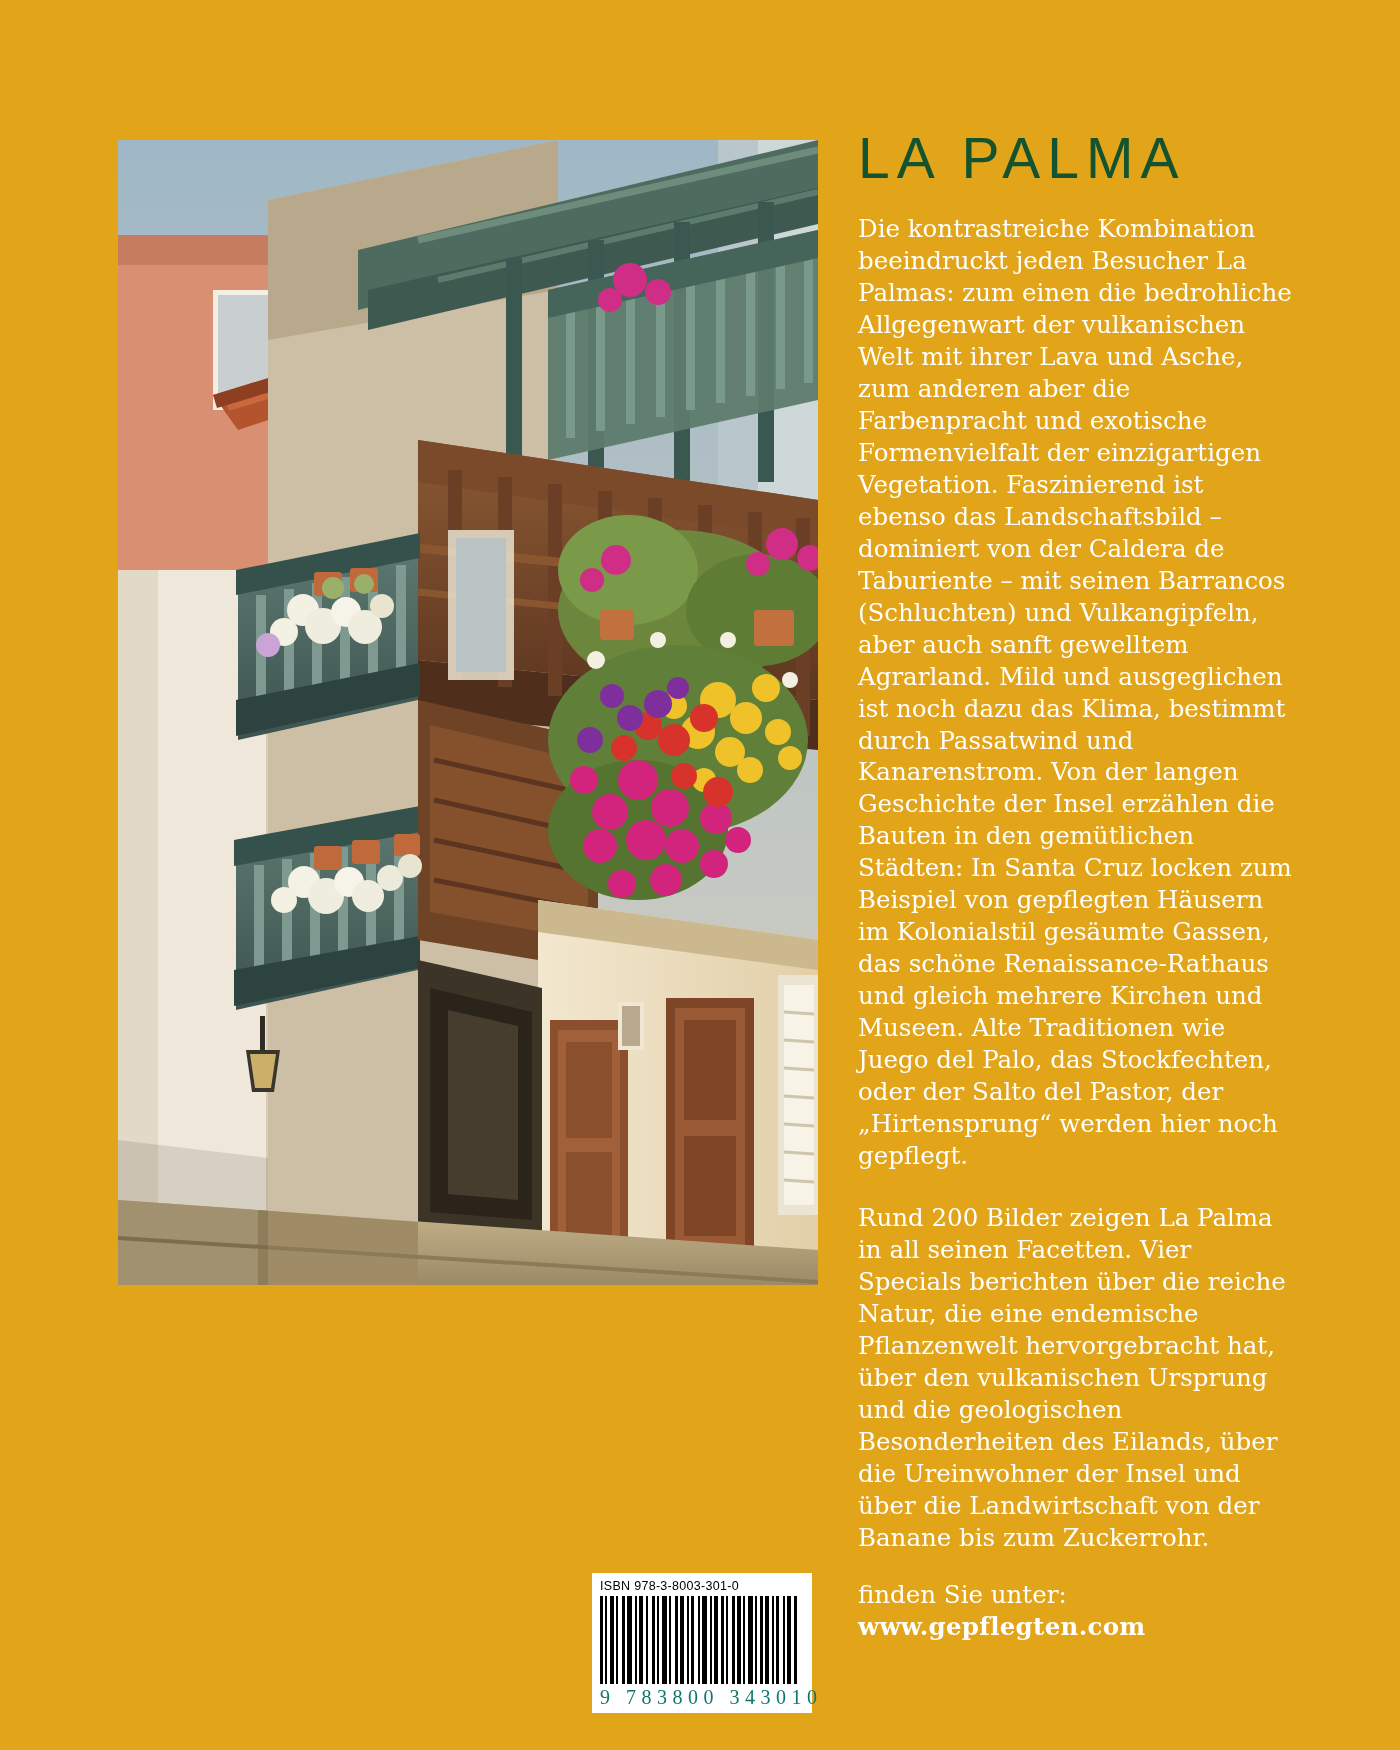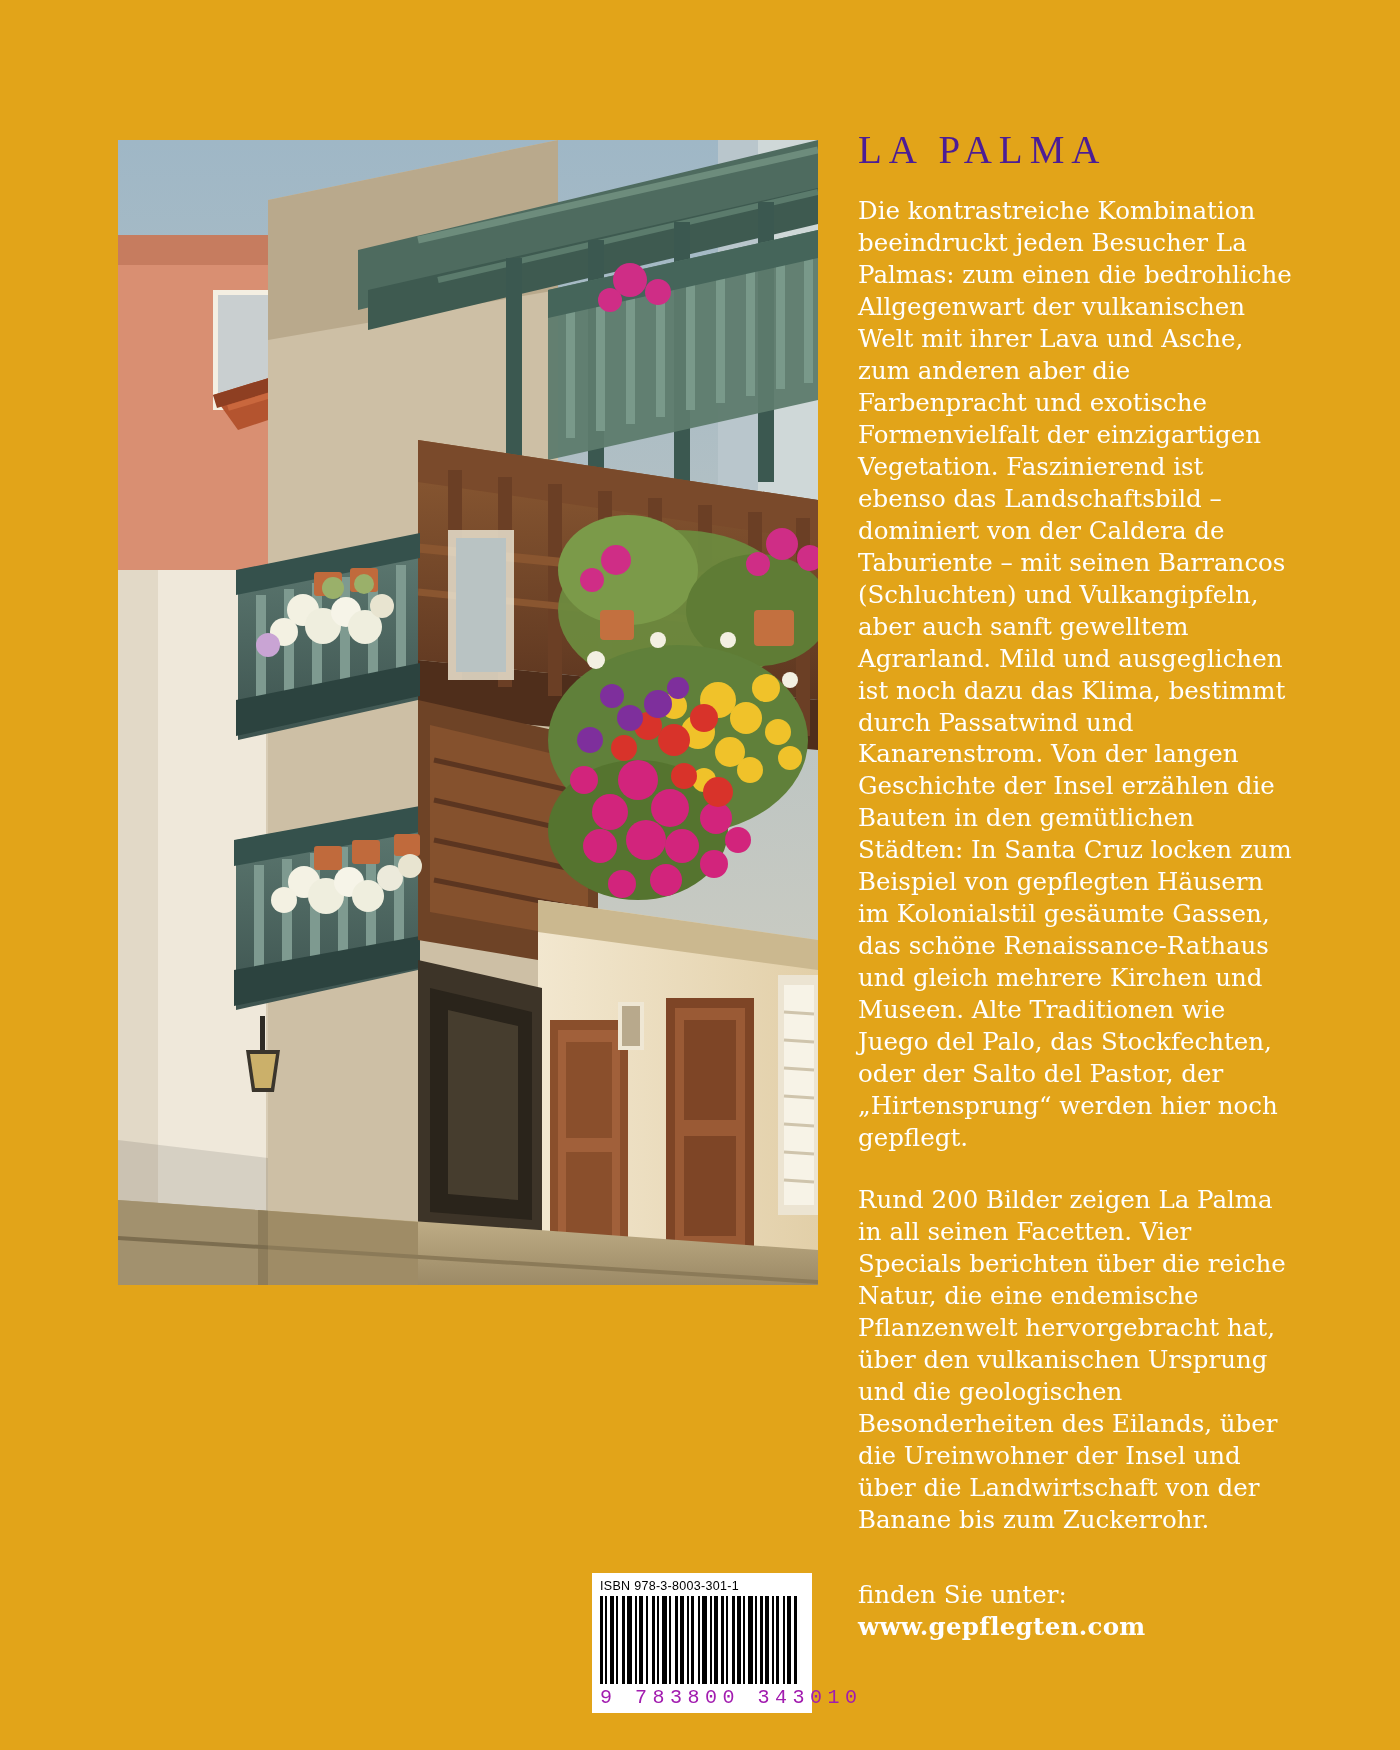--- a/index.html
+++ b/index.html
@@ -33,25 +33,25 @@
   .photo svg { display: block; }
 
   
   .right-col {
     position: absolute;
     left: 858px;
     top: 130px;
     width: 440px;
   }
   .book-title {
-    font-family: Liberation Serif, serif;
+    font-family: Liberation Sans, sans-serif;
     font-weight: 400;
-    font-size: 39px;
+    font-size: 57px;
     letter-spacing: 7px;
-    color: #4c1d95;
+    color: #14532d;
     margin: 0 0 26px 0;
     line-height: 1;
   }
   .blurb {
     font-family: "DejaVu Serif", serif;
     font-size: 24.5px;
     line-height: 1.305;
     color: #ffffff;
     margin: 0 0 30px 0;
     text-align: left;
@@ -89,24 +89,24 @@
   }
   .bars {
     flex: 1 1 auto;
     display: flex;
     align-items: stretch;
     gap: 0;
     height: 86px;
   }
   .bars span { display: block; height: 100%; }
   .ean-digits {
-    font-family: Liberation Mono, monospace;
+    font-family: Liberation Serif, serif;
     font-size: 20px;
     letter-spacing: 5.5px;
-    color: #a21caf;
+    color: #0f766e;
     text-align: center;
     margin-top: 2px;
     white-space: nowrap;
   }
 
   .promo {
     position: absolute;
     left: 858px;
     top: 14px;
     width: 480px;
@@ -417,21 +417,21 @@
 
   <div class="right-col">
     <h1 class="book-title">LA PALMA</h1>
     <p class="blurb">Die kontrastreiche Kombination beeindruckt jeden Besucher La Palmas: zum einen die bedrohliche Allgegenwart der vulkanischen Welt mit ihrer Lava und Asche, zum anderen aber die Farbenpracht und exotische Formenvielfalt der einzigartigen Vegetation. Faszinierend ist ebenso das Landschaftsbild – dominiert von der Caldera de Taburiente – mit seinen Barrancos (Schluchten) und Vulkangipfeln, aber auch sanft gewelltem Agrarland. Mild und ausgeglichen ist noch dazu das Klima, bestimmt durch Passatwind und Kanarenstrom. Von der langen Geschichte der Insel erzählen die Bauten in den gemütlichen Städten: In Santa Cruz locken zum Beispiel von gepflegten Häusern im Kolonialstil gesäumte Gassen, das schöne Renaissance-Rathaus und gleich mehrere Kirchen und Museen. Alte Traditionen wie Juego del Palo, das Stockfechten, oder der Salto del Pastor, der „Hirtensprung“ werden hier noch gepflegt.</p>
     <p class="blurb">Rund 200 Bilder zeigen La Palma in all seinen Facetten. Vier Specials berichten über die reiche Natur, die eine endemische Pflanzenwelt hervorgebracht hat, über den vulkanischen Ursprung und die geologischen Besonderheiten des Eilands, über die Ureinwohner der Insel und über die Landwirtschaft von der Banane bis zum Zuckerrohr.</p>
   </div>
 
   <div class="bottom">
 
     <div class="barcode-box">
-      <div class="isbn-text">ISBN 978-3-8003-301-1</div>
+      <div class="isbn-text">ISBN 978-3-8003-301-0</div>
       <div class="bars">
         <span style="width:3px;background:#000"></span>
           <span style="width:2px;background:#fff"></span>
         <span style="width:2px;background:#000"></span>
           <span style="width:3px;background:#fff"></span>
         <span style="width:4px;background:#000"></span>
           <span style="width:2px;background:#fff"></span>
         <span style="width:2px;background:#000"></span>
           <span style="width:4px;background:#fff"></span>
         <span style="width:3px;background:#000"></span>

